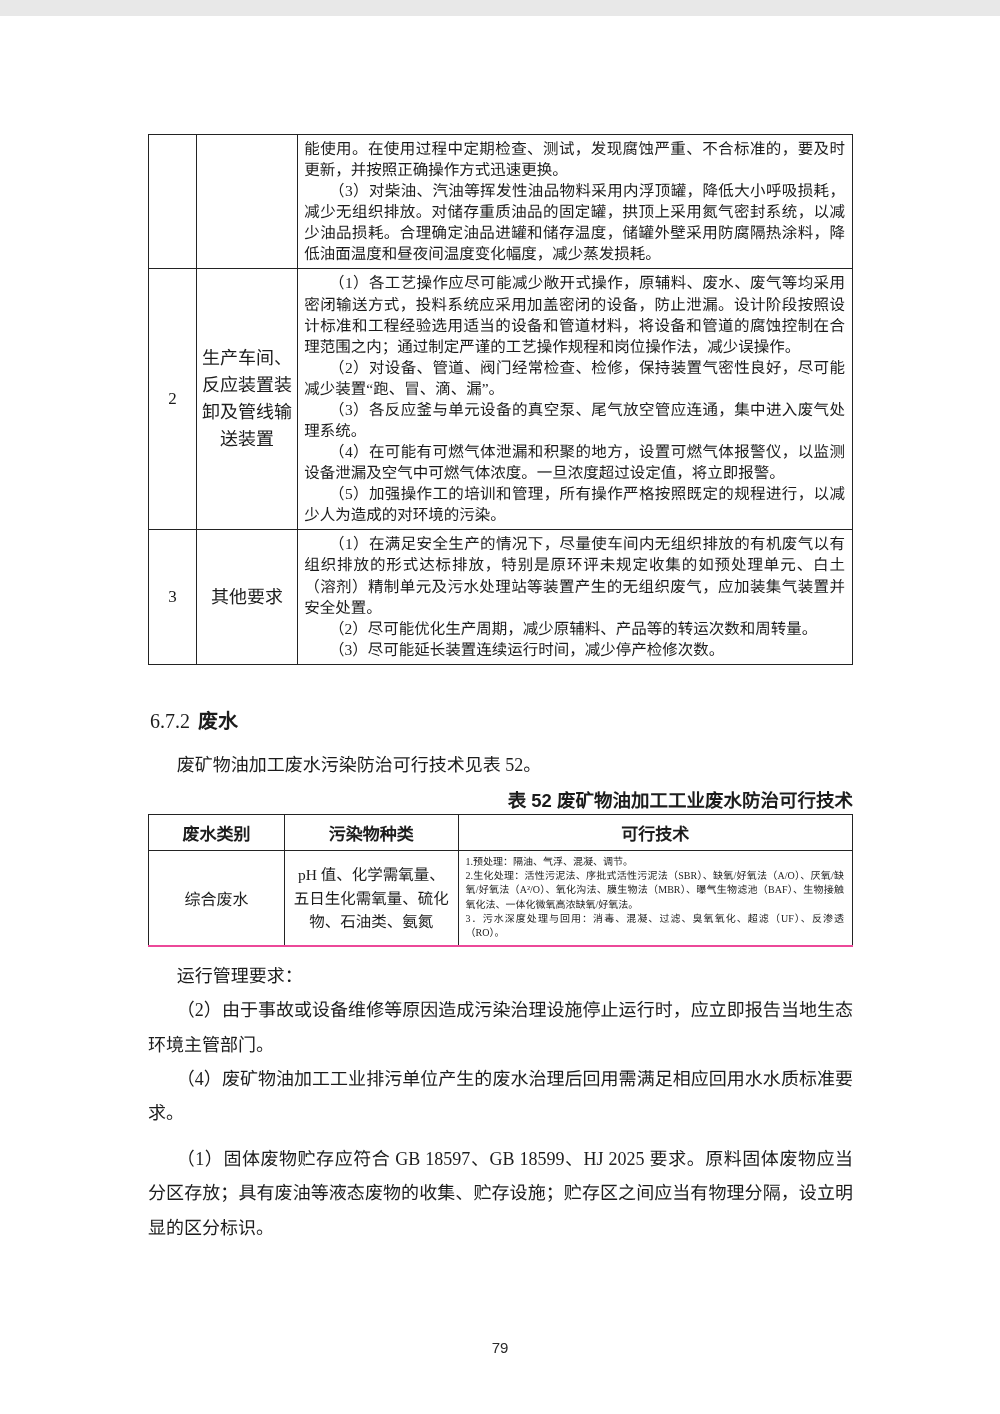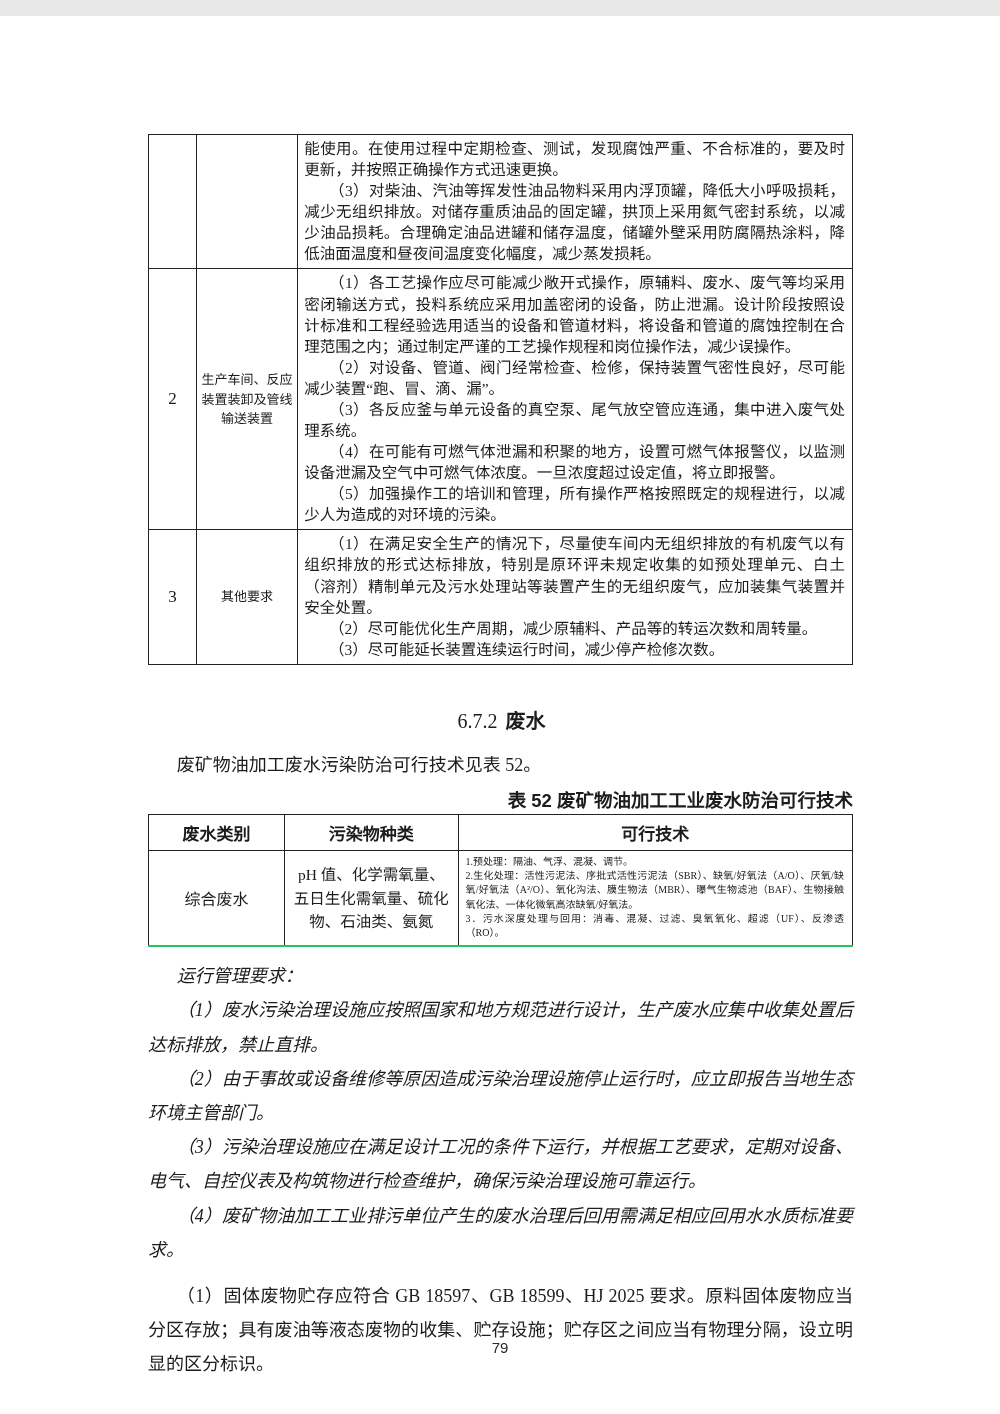--- a/index.html
+++ b/index.html
@@ -15,32 +15,32 @@
     font-family: "Liberation Serif", "DejaVu Serif", serif;
     overflow: hidden;
   }
 
   
   table { width: 100%; border-collapse: collapse; table-layout: fixed; }
   td, th { border: 1px solid #232323; }
 
   
   .measures-table .c-no   { width: 6.1%;  text-align: center; vertical-align: middle; font-size: 17px; padding: 2px; }
-  .measures-table .c-cat  { width: 13.4%; text-align: center; vertical-align: middle; font-size: 13px; line-height: 1.5; padding: 2px 3px; }
+  .measures-table .c-cat  { width: 13.4%; text-align: center; vertical-align: middle; font-size: 18px; line-height: 1.5; padding: 2px 3px; }
   .measures-table .c-body { vertical-align: top; padding: 3px 7px 4px 6px; }
   .measures-table .c-body p {
     margin: 0;
     font-size: 15.5px;
     line-height: 1.36;
     text-align: justify;
   }
   .measures-table .c-body p.ti { text-indent: 1.6em; }
 
   
-  .sec-heading { margin: 40px 0 14px 2px; font-size: 20px; text-align: center; }
+  .sec-heading { margin: 40px 0 14px 2px; font-size: 20px; }
   .sec-heading .no { font-family: "Liberation Serif", "DejaVu Serif", serif; font-weight: 400; margin-right: 8px; }
   .sec-heading .tt { font-family: "Liberation Sans", "DejaVu Sans", sans-serif; font-weight: 700; }
   .sec-heading-2 { margin-top: 28px; }
 
   
   .bpara {
     margin: 0;
     font-size: 18px;
     line-height: 1.9;
     text-indent: 1.6em;
@@ -48,37 +48,37 @@
   }
 
   
   .tbl-caption {
     margin: 4px 0 2px;
     text-align: right;
     font-family: "Liberation Sans", "DejaVu Sans", sans-serif;
     font-weight: 700;
     font-size: 18.5px;
   }
-  .ww-table { border-bottom: 2px solid #22c55e; }
+  .ww-table { border-bottom: 2px solid #ec4899; }
   .ww-table th {
     font-family: "Liberation Sans", "DejaVu Sans", sans-serif;
     font-weight: 700;
     font-size: 17px;
     padding: 5px 4px;
     text-align: center;
   }
   .ww-table .c1 { width: 18.8%; }
   .ww-table .c2 { width: 24.3%; text-align: center; }
   .ww-table .c3 { width: 56.9%; }
   .ww-table .cell-cat  { text-align: center; vertical-align: middle; font-size: 16px; padding: 3px; }
   .ww-table .cell-poll { text-align: center; vertical-align: middle; font-size: 15.5px; line-height: 1.5; padding: 3px 8px; }
   .ww-table .cell-tech { vertical-align: middle; padding: 4px 8px 5px 7px; }
   .ww-table .cell-tech p { margin: 0; font-size: 10px; line-height: 1.42; text-align: justify; }
 
-  .mgmt-block { margin-top: 12px; font-style: italic; }
+  .mgmt-block { margin-top: 12px; }
   .solid-block { margin-top: 12px; }
 
   
   .footer {
     position: absolute;
     left: 0; right: 0;
     bottom: 74px;
     text-align: center;
     font-family: "Liberation Sans", "DejaVu Sans", sans-serif;
     font-size: 15px;
@@ -147,23 +147,21 @@
           <p>1.预处理：隔油、气浮、混凝、调节。</p>
           <p>2.生化处理：活性污泥法、序批式活性污泥法（SBR）、缺氧/好氧法（A/O）、厌氧/缺氧/好氧法（A²/O）、氧化沟法、膜生物法（MBR）、曝气生物滤池（BAF）、生物接触氧化法、一体化微氧高浓缺氧/好氧法。</p>
           <p>3．污水深度处理与回用：消毒、混凝、过滤、臭氧氧化、超滤（UF）、反渗透（RO）。</p>
         </td>
       </tr>
     </tbody>
   </table>
 
   <div class="mgmt-block">
     <p class="bpara">运行管理要求：</p>
-    <p class="bpara">（1）废水污染治理设施应按照国家和地方规范进行设计，生产废水应集中收集处置后达标排放，禁止直排。</p>
     <p class="bpara">（2）由于事故或设备维修等原因造成污染治理设施停止运行时，应立即报告当地生态环境主管部门。</p>
-    <p class="bpara">（3）污染治理设施应在满足设计工况的条件下运行，并根据工艺要求，定期对设备、电气、自控仪表及构筑物进行检查维护，确保污染治理设施可靠运行。</p>
     <p class="bpara">（4）废矿物油加工工业排污单位产生的废水治理后回用需满足相应回用水水质标准要求。</p>
   </div>
 
 
   <div class="solid-block">
     <p class="bpara">（1）固体废物贮存应符合 GB 18597、GB 18599、HJ 2025 要求。原料固体废物应当分区存放；具有废油等液态废物的收集、贮存设施；贮存区之间应当有物理分隔，设立明显的区分标识。</p>
   </div>
 
   <div class="footer">79</div>
 

